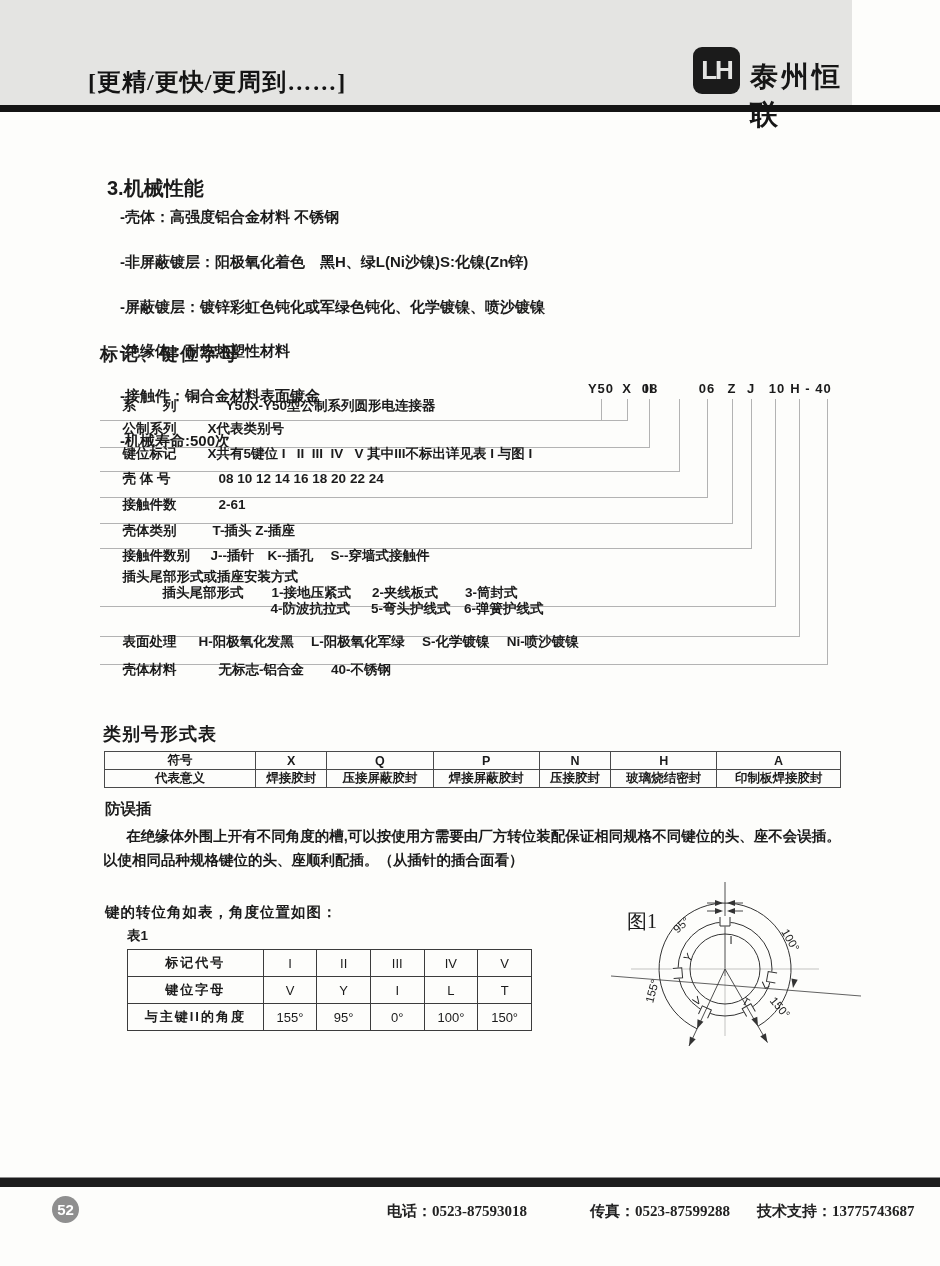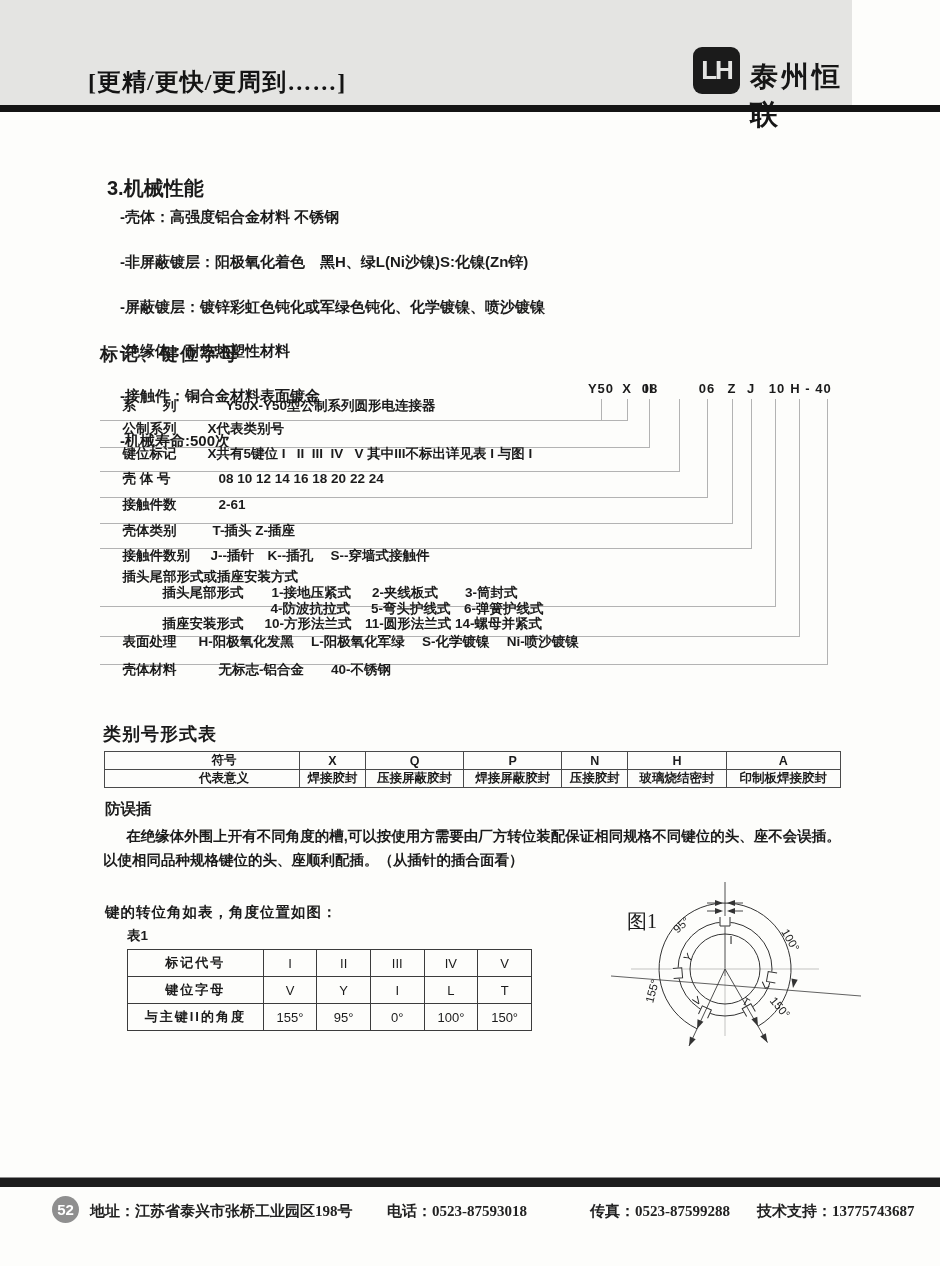--- a/index.html
+++ b/index.html
@@ -27,21 +27,21 @@
             letter-spacing:1px;white-space:pre;}
   .hl{position:absolute;left:0;height:1px;background:#b3b3b3;}
   .vl{position:absolute;top:21px;width:1px;background:#b3b3b3;}
   .subrow{position:absolute;white-space:pre;}
   
   .h3{position:absolute;left:103px;top:722px;font-size:18px;font-weight:bold;
       font-family:"Liberation Serif","DejaVu Serif",serif;letter-spacing:1px;}
   table{border-collapse:collapse;}
   .cattbl{position:absolute;left:104px;top:751px;width:737px;font-size:12.5px;font-weight:600;}
   .cattbl td{border:1px solid #4a4a4a;height:17px;text-align:center;padding:0;}
-  .cattbl td.c0{width:150px;padding-left:44px;}
+  .cattbl td.c0{width:150px;}
   
   .h4{position:absolute;left:105px;top:799px;font-size:15.5px;font-weight:bold;}
   .para{position:absolute;left:103px;top:824px;width:745px;font-size:14.5px;font-weight:600;
         line-height:24px;text-indent:1.6em;}
   
   .cap{position:absolute;left:105px;top:903px;font-size:14.5px;font-weight:bold;letter-spacing:1px;}
   .tbl1lab{position:absolute;left:127px;top:927px;font-size:13.5px;font-weight:bold;}
   .keytbl{position:absolute;left:127px;top:949px;width:405px;font-size:13px;}
   .keytbl td{border:1px solid #3c3c3c;height:26px;text-align:center;padding:0;}
   .keytbl td.l{width:136px;font-weight:600;letter-spacing:2px;}
@@ -133,23 +133,20 @@
     </div>
 
     <div class="mrow" style="top:175px">
       <span style="font-weight:700">插头尾部形式或插座安装方式</span>
     </div>
     <div class="subrow" style="left:40px;top:191px">
       <span style="font-weight:700">插头尾部形式</span><span style="margin-left:28px">1-接地压紧式　  2-夹线板式　　3-筒封式</span>
     </div>
     <div class="subrow" style="left:148px;top:207px">
       <span>4-防波抗拉式　  5-弯头护线式　6-弹簧护线式</span>
-    </div>
-    <div class="subrow" style="left:40px;top:222px">
-      <span style="font-weight:700">插座安装形式</span><span style="margin-left:21px">10-方形法兰式　11-圆形法兰式 14-螺母并紧式</span>
     </div>
     <div class="mrow" style="top:240px">
       <span class="mlabel" style="min-width:76px">表面处理</span><span class="mdesc">H-阳极氧化发黑　 L-阳极氧化军绿　 S-化学镀镍　 Ni-喷沙镀镍</span>
     </div>
     <div class="mrow" style="top:268px">
       <span class="mlabel">壳体材料</span><span class="mdesc" style="margin-left:11px">无标志-铝合金　　40-不锈钢</span>
     </div>
   </div>
 
   <div class="h3">类别号形式表</div>
@@ -273,18 +270,17 @@
 
       <text font-size="11.5" fill="#222" text-anchor="middle" transform="translate(81,52) rotate(-42)">95°</text>
       <text font-size="11.5" fill="#222" text-anchor="middle" transform="translate(184,66) rotate(60)">100°</text>
       <text font-size="11.5" fill="#222" text-anchor="middle" transform="translate(53,116) rotate(-75)">155°</text>
       <text font-size="11.5" fill="#222" text-anchor="middle" transform="translate(174,134) rotate(50)">150°</text>
     </svg>
   </div>
 
   <div class="bar-bottom"></div>
   <div class="badge">52</div>
-  <span class="ftxt" style="left:90px">地址：江苏省泰兴市张桥工业园区198号</span>
   <span class="ftxt" style="left:387px">电话：0523-87593018</span>
   <span class="ftxt" style="left:590px">传真：0523-87599288</span>
   <span class="ftxt" style="left:757px">技术支持：13775743687</span>
 
 </div>
 
 </body></html>

